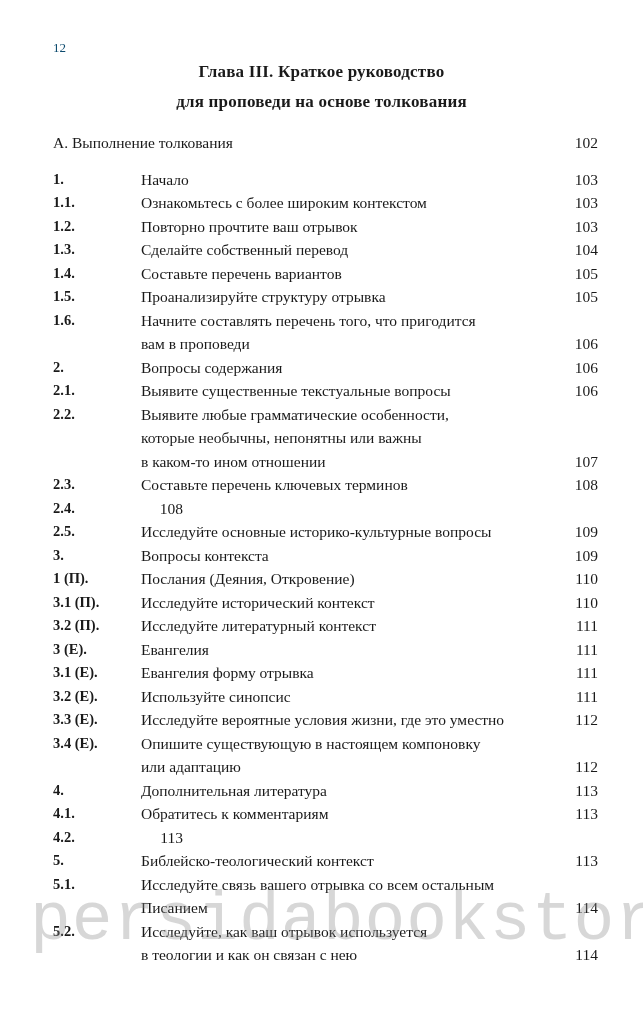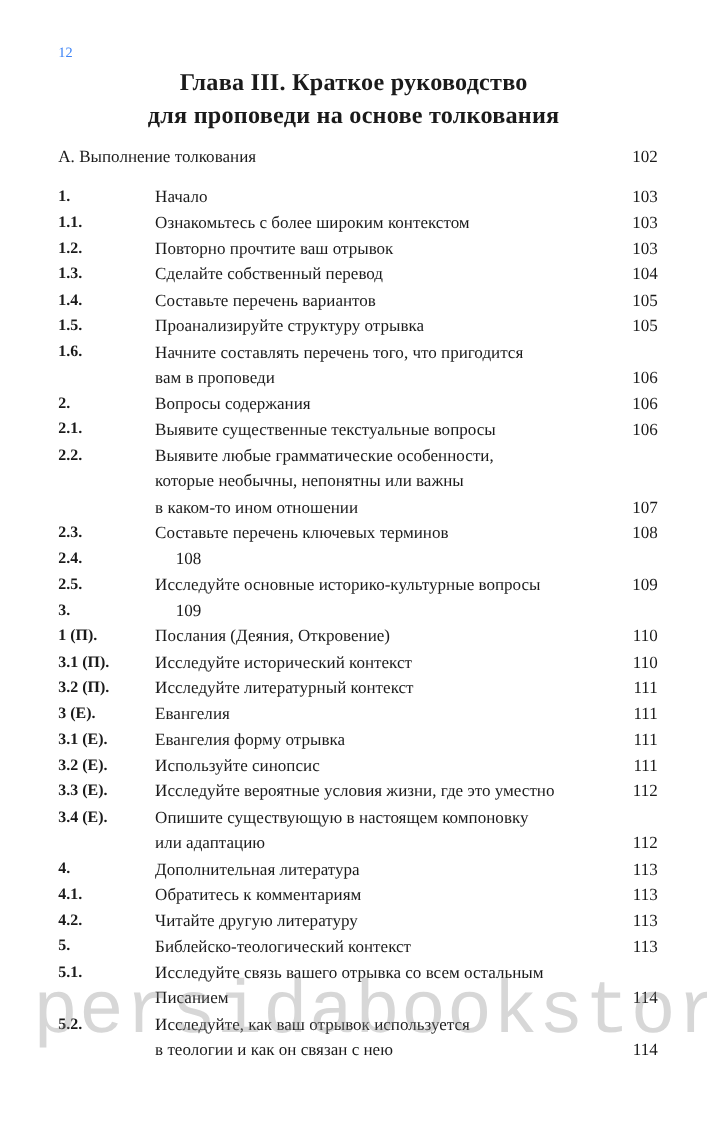--- a/index.html
+++ b/index.html
@@ -1,19 +1,19 @@
 <!DOCTYPE html>
 <html><head>
 <meta charset="utf-8">
 <style>
   html, body { margin:0; padding:0; background:#ffffff; }
   body { width:643px; height:1024px; position:relative; overflow:hidden;
          font-family:"Liberation Serif", "DejaVu Serif", serif; color:#1a1a1a; }
-  .page-number { position:absolute; left:53px; top:40px; font-size:13px; color:#3b82f6; }
-  .title { position:absolute; left:0; width:643px; text-align:center; font-weight:bold; font-size:22px; letter-spacing:0.2px; }
+  .page-number { position:absolute; left:53px; top:40px; font-size:13px; color:#0c4a6e; }
+  .title { position:absolute; left:0; width:643px; text-align:center; font-weight:bold; font-size:17px; letter-spacing:0.2px; }
   .title.l1 { top:62px; }
   .title.l2 { top:92px; }
   .toc { position:absolute; left:53px; top:131px; width:545px; }
   .row { position:relative; display:flex; align-items:flex-end; font-size:15.5px; line-height:23.5px; }
   .row.section { margin-bottom:13px; }
   .num { width:88px; flex:none; font-weight:bold; font-size:14.5px; align-self:flex-start; }
   .text { flex:1; white-space:pre-line; padding-right:10px; }
   .page { width:42px; text-align:right; flex:none; }
   .section .text { padding-left:0; }
   .watermark { position:absolute; left:30px; top:882px; font-family:Liberation Mono, monospace;
@@ -94,20 +94,21 @@
         <span class="num">2.4.</span>
         <span class="page">108</span>
       </div>
       <div class="row">
         <span class="num">2.5.</span>
         <span class="text">Исследуйте основные историко-культурные вопросы</span>
         <span class="page">109</span>
       </div>
       <div class="row">
         <span class="num">3.</span>
+        <span class="text">Вопросы контекста</span>
         <span class="page">109</span>
       </div>
       <div class="row">
         <span class="num">1 (П).</span>
         <span class="text">Послания (Деяния, Откровение)</span>
         <span class="page">110</span>
       </div>
       <div class="row">
         <span class="num">3.1 (П).</span>
         <span class="text">Исследуйте исторический контекст</span>
@@ -149,21 +150,20 @@
         <span class="text">Дополнительная литература</span>
         <span class="page">113</span>
       </div>
       <div class="row">
         <span class="num">4.1.</span>
         <span class="text">Обратитесь к комментариям</span>
         <span class="page">113</span>
       </div>
       <div class="row">
         <span class="num">4.2.</span>
-        <span class="text">Читайте другую литературу</span>
         <span class="page">113</span>
       </div>
       <div class="row">
         <span class="num">5.</span>
         <span class="text">Библейско-теологический контекст</span>
         <span class="page">113</span>
       </div>
       <div class="row">
         <span class="num">5.1.</span>
         <span class="text">Исследуйте связь вашего отрывка со всем остальным

